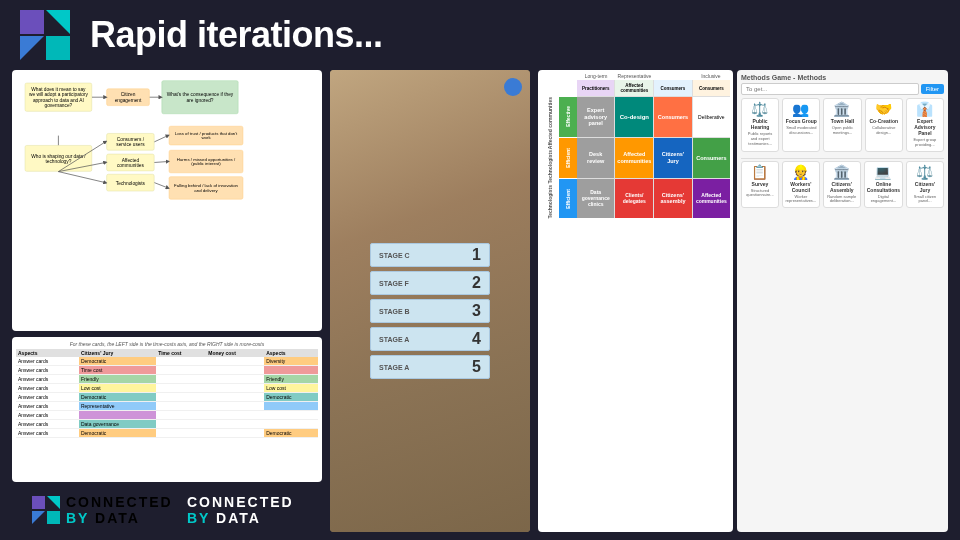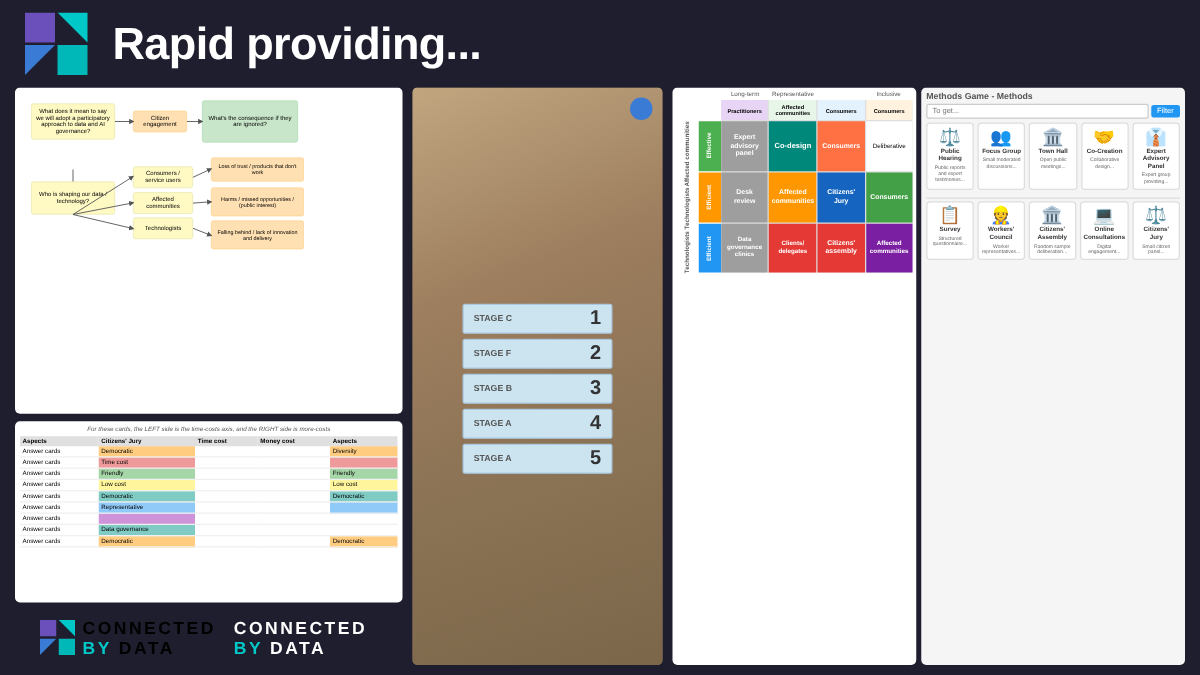--- a/index.html
+++ b/index.html
@@ -229,21 +229,21 @@
 
         <rect x="0" y="0" width="24" height="24" fill="#6b4fbb"></rect>
 
         <polygon points="26,0 50,0 50,24" fill="#00c8c8"></polygon>
 
         <polygon points="0,26 24,26 0,50" fill="#3a7bd5"></polygon>
 
         <rect x="26" y="26" width="24" height="24" fill="#00b8b8"></rect>
       </svg>
     </div>
-    <h1 class="slide-title">Rapid providing...</h1>
+    <h1 class="slide-title">Rapid iterations...</h1>
   </div>
 
   <div class="main-content">
 
     <div class="left-col">
 
       <div class="flowchart-section">
         <div style="transform: scale(0.48); transform-origin: top left; width: 600px; height: 290px; position: relative;">
 
           <div class="fc-node fc-yellow" style="left:10px; top:10px; width:140px; height:60px;">

